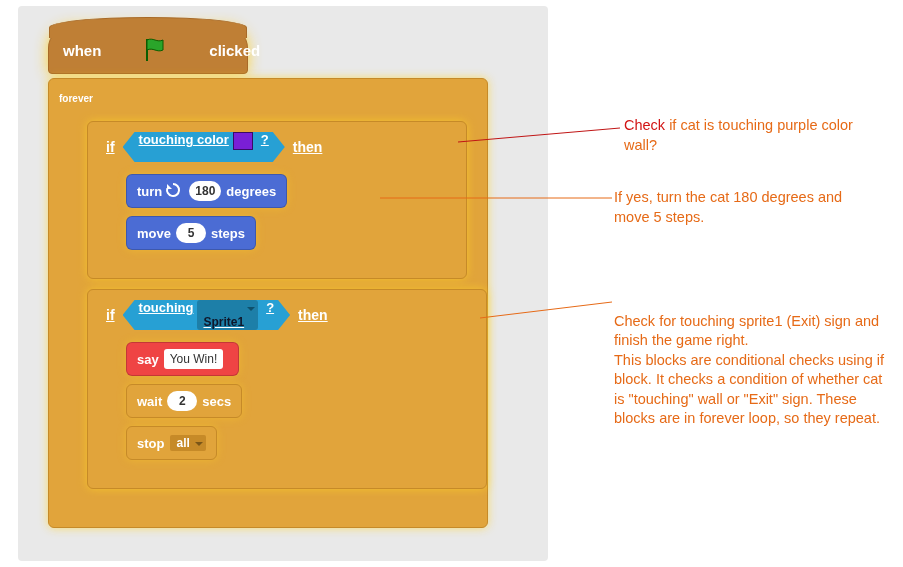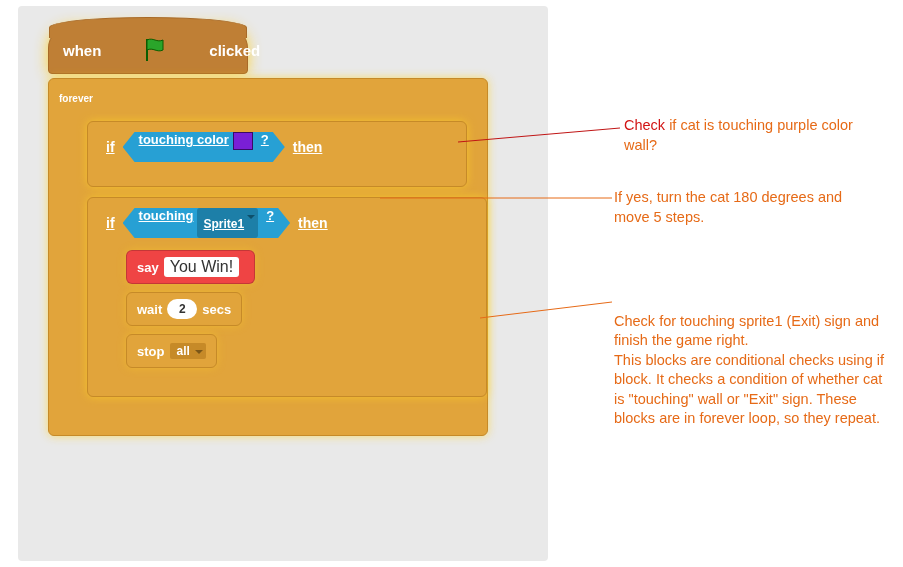--- a/index.html
+++ b/index.html
@@ -108,22 +108,22 @@
     font-size: 13px;
     color: #fff;
     clip-path: polygon(12px 0, calc(100% - 12px) 0, 100% 50%, calc(100% - 12px) 100%, 12px 100%, 0 50%);
     border: none;
   }
   .hex .colorbox {
     width: 20px; height: 18px; background: #7a1fd6; display:inline-block; margin: 0 4px; border: 1px solid #3a0b66;
   }
   .hex .drop {
     background: #1d7fa8;
-    color: #ffffff;
-    padding: 9px 14px 1px 6px;
+    color: #0f172a;
+    padding: 15px 14px 1px 6px;
     border-radius: 3px;
     font-size: 12px;
     margin: 0 4px;
     position: relative;
   }
   .hex .drop::after {
     content: "";
     position: absolute;
     right: 3px; top: 7px;
     border: 4px solid transparent;
@@ -165,21 +165,21 @@
   }
   .textslot {
     display: inline-block;
     padding: 0 6px;
     height: 20px;
     line-height: 20px;
     background: #fff;
     color: #333;
     border-radius: 3px;
     margin: 0 5px;
-    font-size: 16px;
+    font-size: 12px;
     font-weight: normal;
   }
   .turn-arrow { margin: 0 3px; }
   .stop-drop {
     background: #c68a28;
     padding: 1px 16px 1px 6px;
     border-radius: 2px;
     font-size: 12px;
     margin-left: 6px;
     position: relative;
@@ -238,20 +238,38 @@
 
       <div class="cblock ifblock" style="width:380px;">
         <div class="ifhead">
           <span class="word">if</span>
           <span class="hex">
             <span>touching color</span>
             <span class="colorbox"></span>
             <span class="q">?</span>
           </span>
           <span class="word">then</span>
+        </div>
+        <div class="c-body">
+          <div class="stack motion">
+            <span>turn</span>
+            <span class="turn-arrow">
+              <svg width="16" height="16" viewBox="0 0 16 16">
+                  <path d="M8 2 a6 6 0 1 1 -5.7 4.2" fill="none" stroke="#fff" stroke-width="2"></path>
+                  <path d="M2 2 l0 5 l5 0 z" fill="#fff"></path>
+                </svg>
+            </span>
+            <span class="numslot">180</span>
+            <span>degrees</span>
+          </div><br>
+          <div class="stack motion">
+            <span>move</span>
+            <span class="numslot">5</span>
+            <span>steps</span>
+          </div>
         </div>
         <div class="c-arm"></div>
       </div>
 
       <div class="cblock ifblock" style="width:400px;">
         <div class="ifhead">
           <span class="word">if</span>
           <span class="hex">
             <span>touching</span>
             <span class="drop"><span>Sprite1</span></span>

